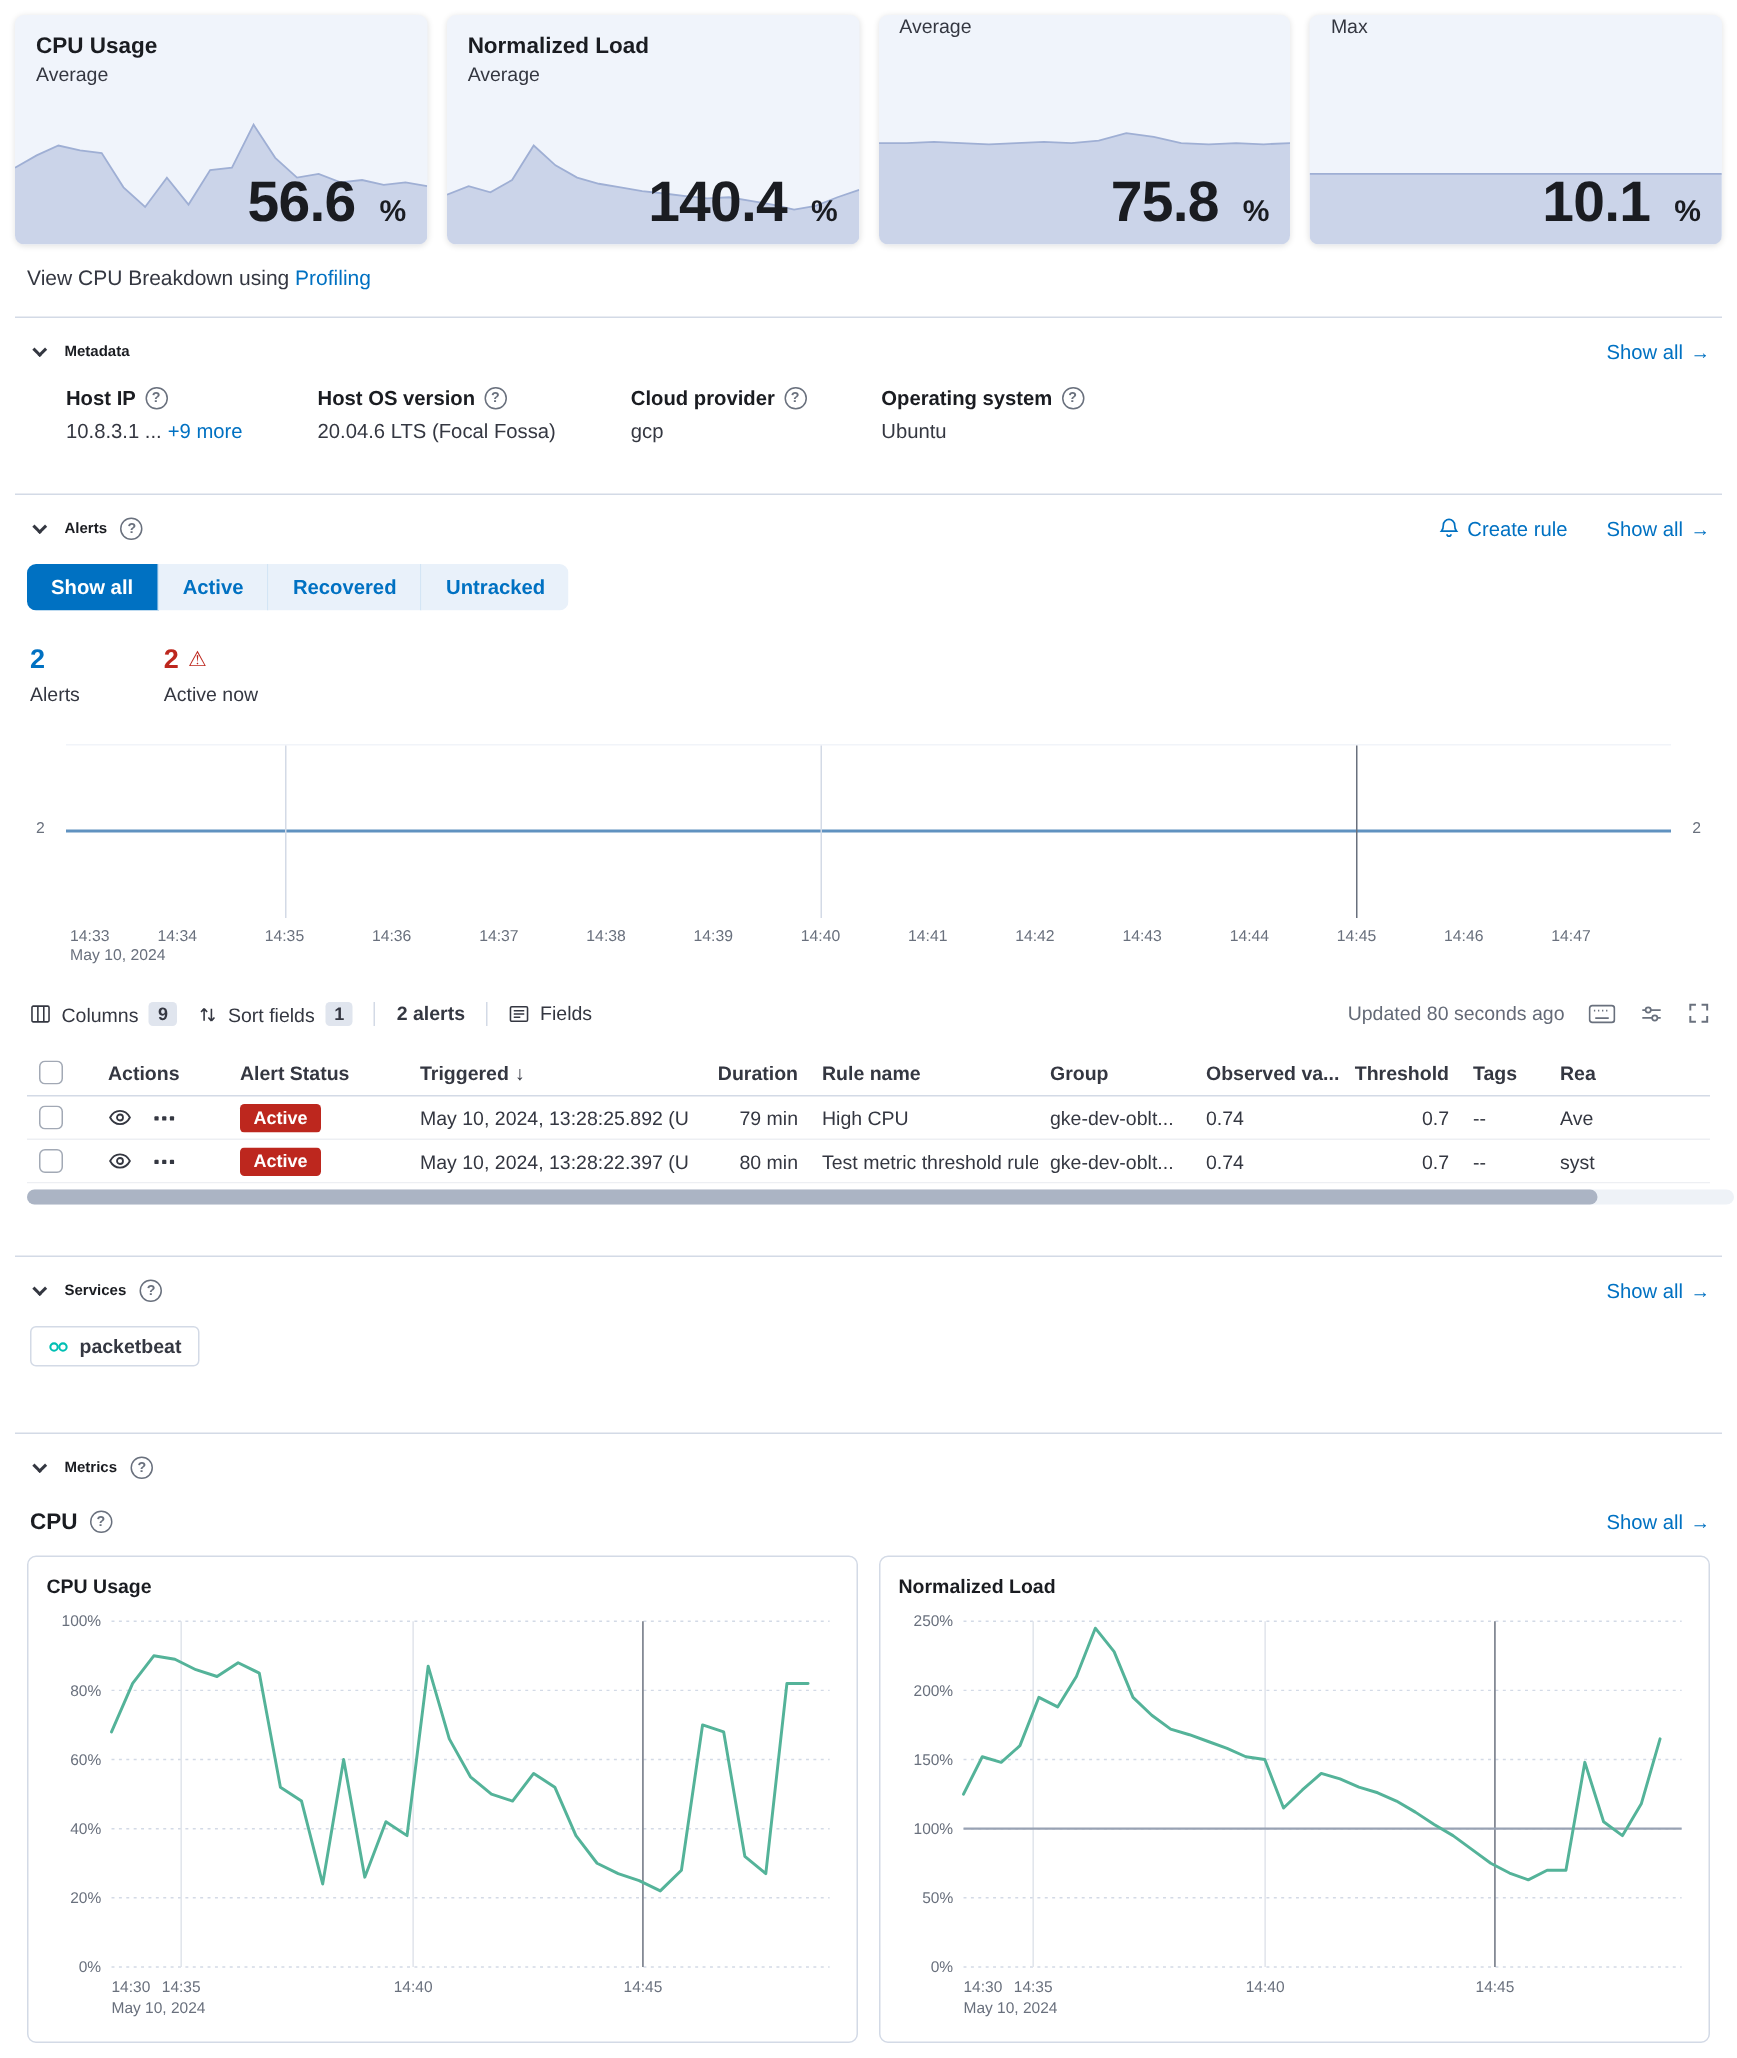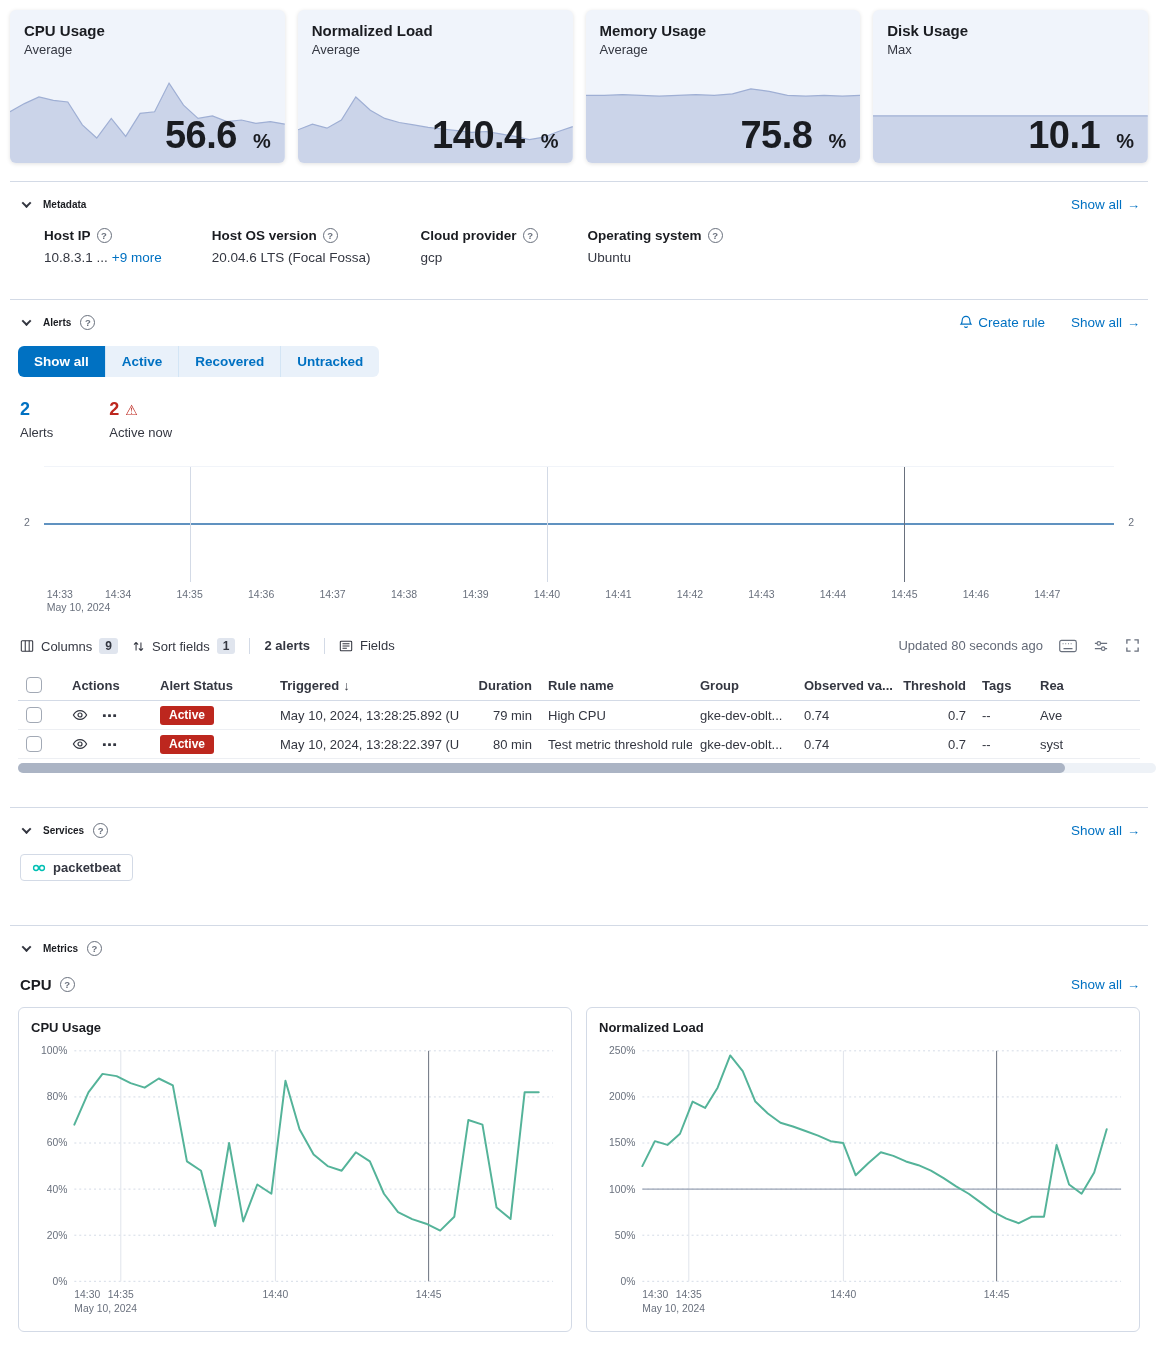--- a/index.html
+++ b/index.html
@@ -158,45 +158,47 @@
       <svg class="kpi-spark" preserveAspectRatio="none" viewBox="0 0 280 86">
           <path d="M0.0,52.8 L14.7,47.1 L29.5,51.2 L44.2,43.0 L58.9,20.0 L73.7,33.2 L88.4,41.4 L103.2,45.5 L117.9,47.9 L132.6,50.4 L147.4,52.0 L162.1,53.7 L176.8,55.3 L191.6,54.5 L206.3,56.9 L221.1,59.4 L235.8,62.7 L250.5,60.2 L265.3,54.5 L280.0,49.6 L280,86 L0,86 Z" fill="#CBD4E9"></path>
           <path d="M0.0,52.8 L14.7,47.1 L29.5,51.2 L44.2,43.0 L58.9,20.0 L73.7,33.2 L88.4,41.4 L103.2,45.5 L117.9,47.9 L132.6,50.4 L147.4,52.0 L162.1,53.7 L176.8,55.3 L191.6,54.5 L206.3,56.9 L221.1,59.4 L235.8,62.7 L250.5,60.2 L265.3,54.5 L280.0,49.6" fill="none" stroke="#9FAFD4" stroke-width="1.2" vector-effect="non-scaling-stroke"></path>
         </svg>
       <div class="kpi-value">
         <span class="num">140.4</span>
         <span class="unit">%</span>
       </div>
     </div>
     <div class="kpi-card">
-      <div class="kpi-title">Memory Usage</div>
       <div class="kpi-subtitle">Average</div>
       <svg class="kpi-spark" preserveAspectRatio="none" viewBox="0 0 280 86">
           <path d="M0.0,18.4 L18.7,18.4 L37.3,17.6 L56.0,18.4 L74.7,19.2 L93.3,18.4 L112.0,17.6 L130.7,18.4 L149.3,16.8 L168.0,11.8 L186.7,14.3 L205.3,18.4 L224.0,19.2 L242.7,18.4 L261.3,19.2 L280.0,18.4 L280,86 L0,86 Z" fill="#CBD4E9"></path>
           <path d="M0.0,18.4 L18.7,18.4 L37.3,17.6 L56.0,18.4 L74.7,19.2 L93.3,18.4 L112.0,17.6 L130.7,18.4 L149.3,16.8 L168.0,11.8 L186.7,14.3 L205.3,18.4 L224.0,19.2 L242.7,18.4 L261.3,19.2 L280.0,18.4" fill="none" stroke="#9FAFD4" stroke-width="1.2" vector-effect="non-scaling-stroke"></path>
         </svg>
       <div class="kpi-value">
         <span class="num">75.8</span>
         <span class="unit">%</span>
       </div>
     </div>
     <div class="kpi-card">
-      <div class="kpi-title">Disk Usage</div>
       <div class="kpi-subtitle">Max</div>
       <svg class="kpi-spark" preserveAspectRatio="none" viewBox="0 0 280 86">
           <path d="M0.0,38.9 L40.0,38.9 L80.0,38.9 L120.0,38.9 L160.0,38.9 L200.0,38.9 L240.0,38.9 L280.0,38.9 L280,86 L0,86 Z" fill="#CBD4E9"></path>
           <path d="M0.0,38.9 L40.0,38.9 L80.0,38.9 L120.0,38.9 L160.0,38.9 L200.0,38.9 L240.0,38.9 L280.0,38.9" fill="none" stroke="#9FAFD4" stroke-width="1.2" vector-effect="non-scaling-stroke"></path>
         </svg>
       <div class="kpi-value">
         <span class="num">10.1</span>
         <span class="unit">%</span>
       </div>
     </div>
   </div>
 
+  <div class="profiling-line">
+    <span>View CPU Breakdown using</span>
+    <a class="link">Profiling</a>
+  </div>
 
   <section class="section">
     <div class="sec-head">
       <button class="chev-btn">
           <span class="chev"></span>
         </button>
       <h2 class="sec-title">Metadata</h2>
       <span class="head-right">
         <a class="showall">
           <span>Show all</span>

